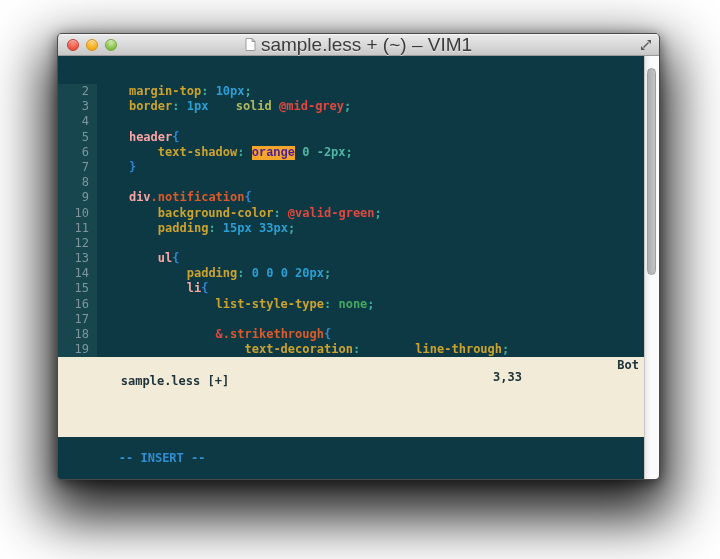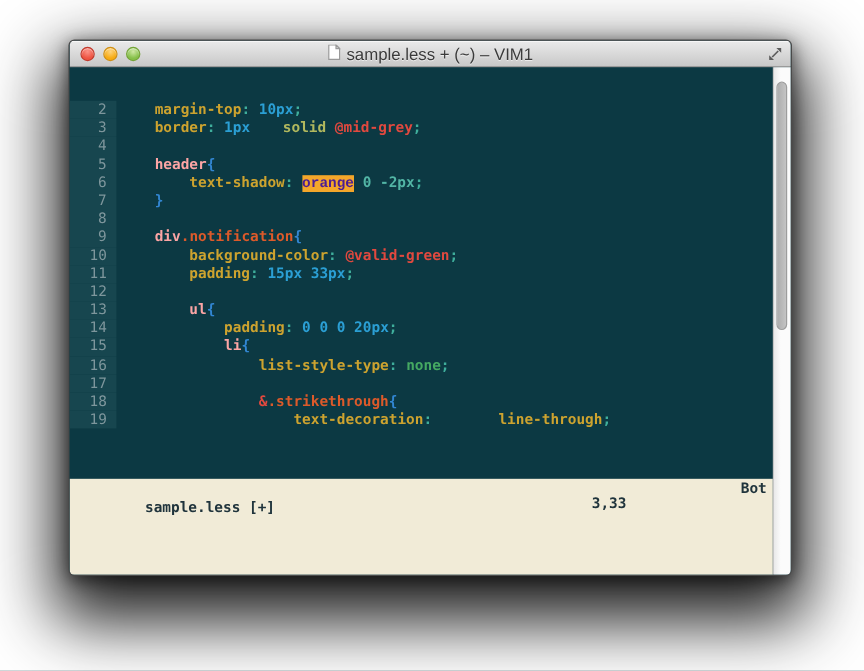--- a/index.html
+++ b/index.html
@@ -36,21 +36,21 @@
     display: flex;
     align-items: center;
     justify-content: center;
   }
   .traffic { position: absolute; left: 9px; top: 0; height: 100%; display: flex; align-items: center; gap: 7px; }
   .light { width: 12px; height: 12px; border-radius: 50%; display: inline-block; cursor: default; }
   .light.red    { background: radial-gradient(circle at 50% 30%, #fb9186, #ee5442 65%); border: 1px solid #c23b2e; box-shadow: inset 0 1px 1px rgba(255,255,255,0.55); }
   .light.yellow { background: radial-gradient(circle at 50% 30%, #fdd37d, #f7ab13 65%); border: 1px solid #cf9016; box-shadow: inset 0 1px 1px rgba(255,255,255,0.55); }
   .light.green  { background: radial-gradient(circle at 50% 30%, #cfe8a4, #85c049 65%); border: 1px solid #74a437; box-shadow: inset 0 1px 1px rgba(255,255,255,0.55); }
   .titletext {
-    font-size: 14px;
+    font-size: 19px;
     color: #3b3b3b;
     display: flex; gap: 5px;
     text-shadow: 0 1px 0 rgba(255,255,255,0.6);
   }
   .expand-btn { position: absolute; right: 6px; top: 4px; width: 14px; height: 14px; }
 
   
   .content { flex: 1; display: flex; flex-direction: row; min-height: 0; }
   .main-col { flex: 1; display: flex; flex-direction: column; min-width: 0; }
 
@@ -168,20 +168,23 @@
       <div class="editor">
         <div><div class="line"><span class="ln">2</span><span class="code"><span>    </span><span class="tk-prp">margin-top</span><span class="tk-pun">:</span><span> </span><span class="tk-num">10px</span><span class="tk-pun">;</span></span></div><div class="line"><span class="ln">3</span><span class="code"><span>    </span><span class="tk-prp">border</span><span class="tk-pun">:</span><span> </span><span class="tk-num">1px</span><span> </span><span class="tk-olv">solid</span><span> </span><span class="tk-var">@mid-grey</span><span class="tk-pun">;</span></span></div><div class="line"><span class="ln">4</span><span class="code"></span></div><div class="line"><span class="ln">5</span><span class="code"><span>    </span><span class="tk-elm">header</span><span class="tk-brc">{</span></span></div><div class="line"><span class="ln">6</span><span class="code"><span>        </span><span class="tk-prp">text-shadow</span><span class="tk-pun">:</span><span> </span><span class="tk-hl">orange</span><span> </span><span class="tk-tnum">0</span><span> </span><span class="tk-tnum">-2px</span><span class="tk-pun">;</span></span></div><div class="line"><span class="ln">7</span><span class="code"><span>    </span><span class="tk-brc">}</span></span></div><div class="line"><span class="ln">8</span><span class="code"></span></div><div class="line"><span class="ln">9</span><span class="code"><span>    </span><span class="tk-elm">div</span><span class="tk-cls">.notification</span><span class="tk-brc">{</span></span></div><div class="line"><span class="ln">10</span><span class="code"><span>        </span><span class="tk-prp">background-color</span><span class="tk-pun">:</span><span> </span><span class="tk-var">@valid-green</span><span class="tk-pun">;</span></span></div><div class="line"><span class="ln">11</span><span class="code"><span>        </span><span class="tk-prp">padding</span><span class="tk-pun">:</span><span> </span><span class="tk-num">15px 33px</span><span class="tk-pun">;</span></span></div><div class="line"><span class="ln">12</span><span class="code"></span></div><div class="line"><span class="ln">13</span><span class="code"><span>        </span><span class="tk-elm">ul</span><span class="tk-brc">{</span></span></div><div class="line"><span class="ln">14</span><span class="code"><span>            </span><span class="tk-prp">padding</span><span class="tk-pun">:</span><span> </span><span class="tk-num">0 0 0 20px</span><span class="tk-pun">;</span></span></div><div class="line"><span class="ln">15</span><span class="code"><span>            </span><span class="tk-elm">li</span><span class="tk-brc">{</span></span></div><div class="line"><span class="ln">16</span><span class="code"><span>                </span><span class="tk-prp">list-style-type</span><span class="tk-pun">:</span><span> </span><span class="tk-grn">none</span><span class="tk-pun">;</span></span></div><div class="line"><span class="ln">17</span><span class="code"></span></div><div class="line"><span class="ln">18</span><span class="code"><span>                </span><span class="tk-var">&amp;</span><span class="tk-cls">.strikethrough</span><span class="tk-brc">{</span></span></div><div class="line"><span class="ln">19</span><span class="code"><span>                    </span><span class="tk-prp">text-decoration</span><span class="tk-pun">:</span><span> </span><span class="tk-kwd">line-through</span><span class="tk-pun">;</span></span></div></div>
       </div>
 
       <div class="statusline">
         <span>sample.less [+]</span>
         <span class="pos">3,33</span>
         <span class="scrollpos">Bot</span>
       </div>
 
+      <div class="cmdline">
+        <span>-- INSERT --</span>
+      </div>
 
     </div>
 
     <div class="scrollbar">
       <div class="thumb"></div>
     </div>
   </div>
 
 </div>
 

